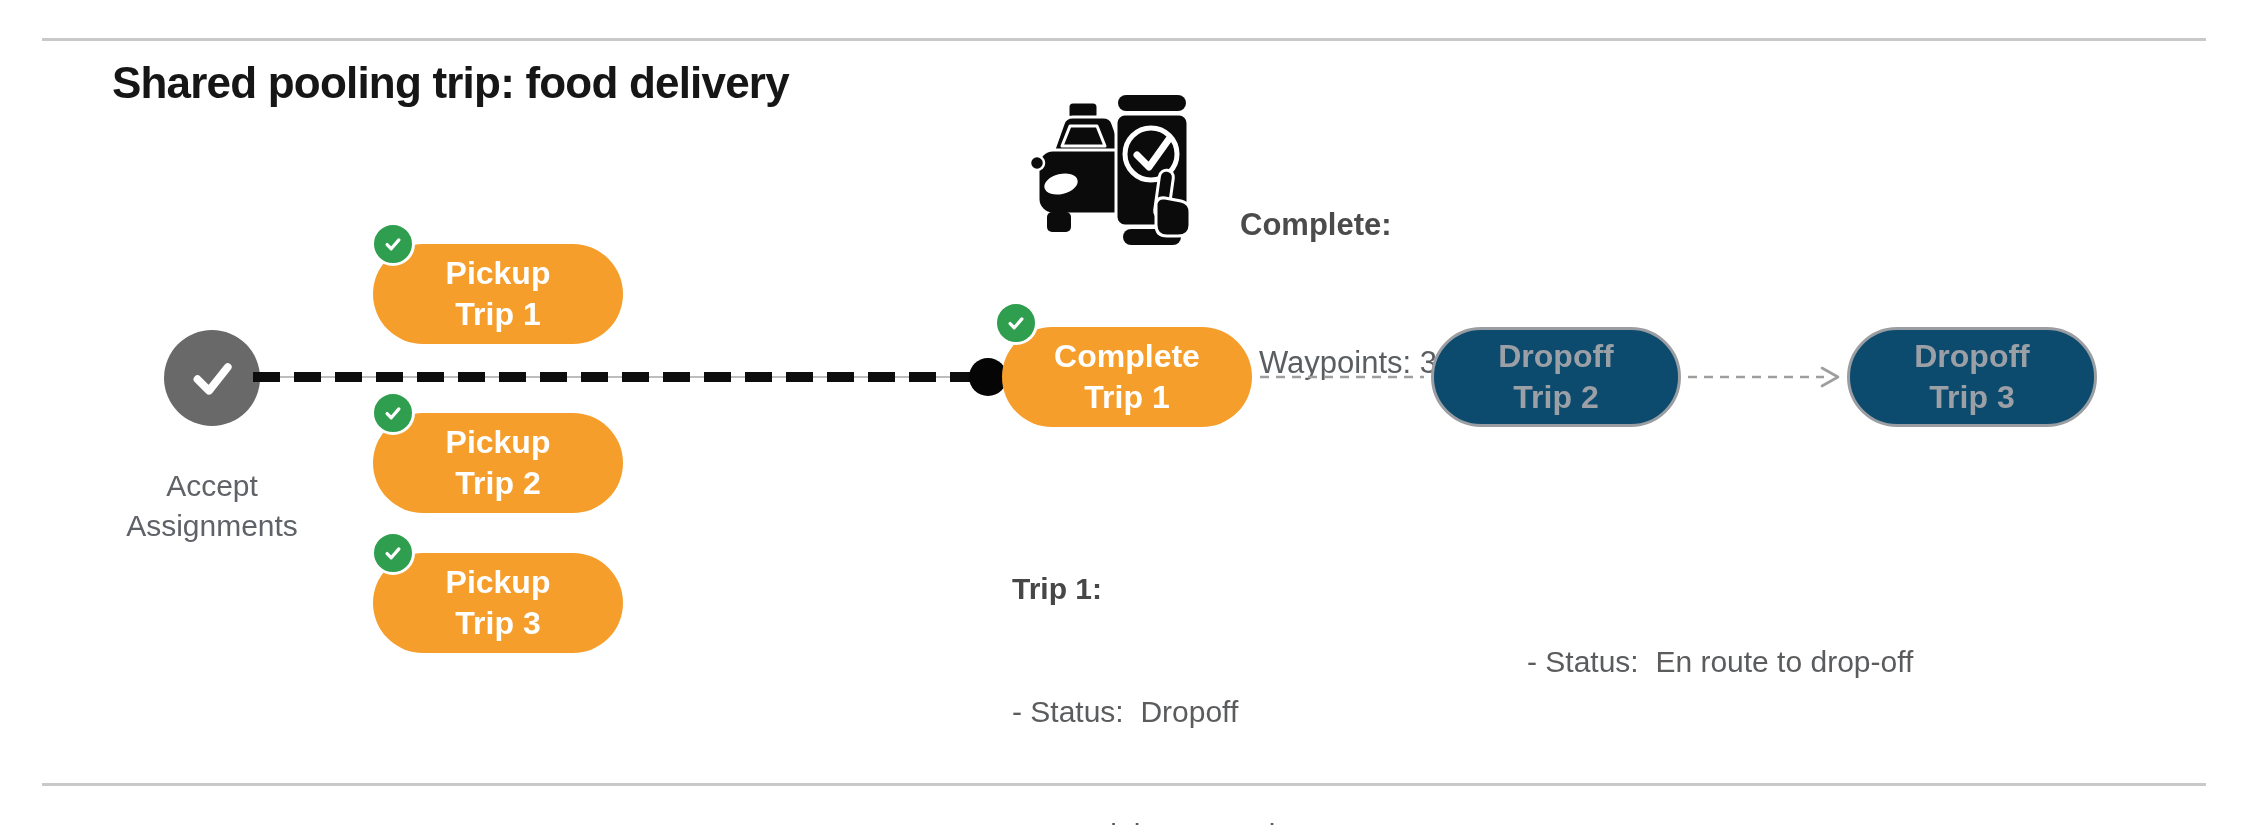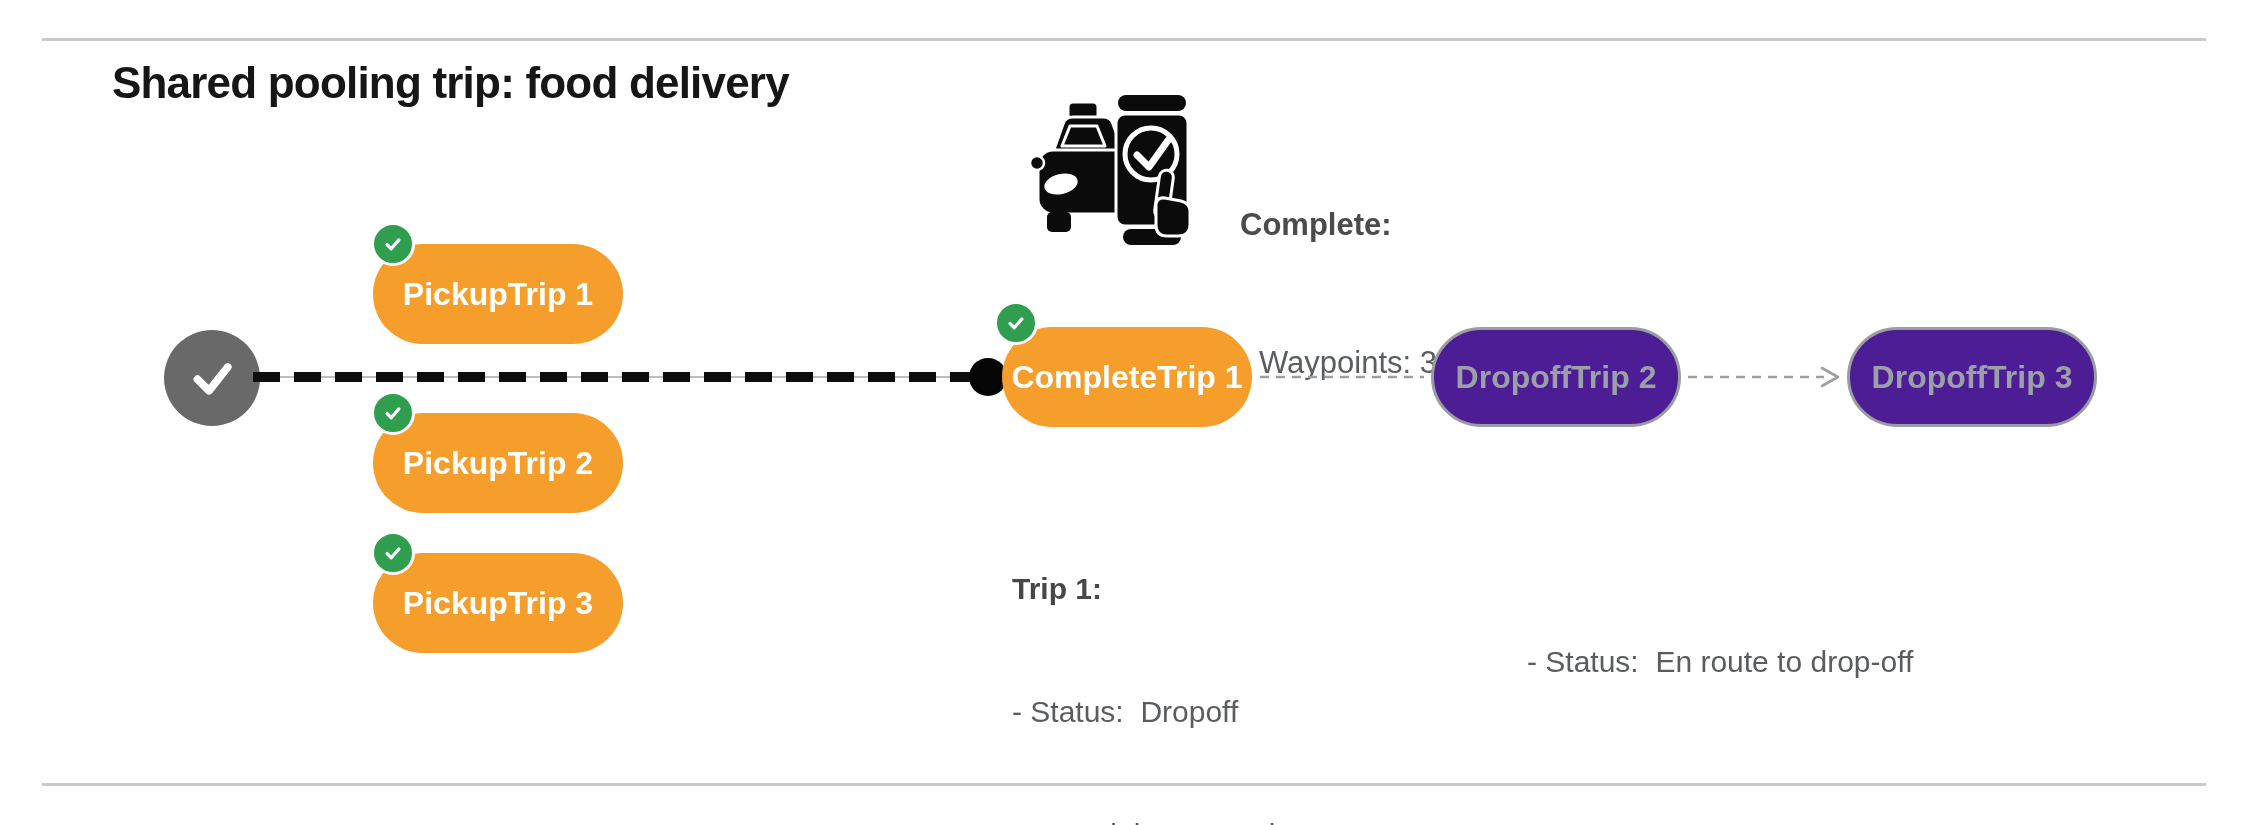--- a/index.html
+++ b/index.html
@@ -35,25 +35,25 @@
   .main-line .thin{position:absolute;left:0;top:4px;width:100%;height:2px;background:#BDBDBD;}
   .main-line .dashes{
     position:absolute;inset:0;
     background:repeating-linear-gradient(90deg,#0D0D0D 0 27px,rgba(0,0,0,0) 27px 41px);
   }
   .dot{position:absolute;left:969px;top:358px;width:38px;height:38px;border-radius:50%;background:#050505;}
 
   .pill{
     position:absolute;width:250px;height:100px;border-radius:50px;
     background:#F59E2B;color:#ffffff;
-    display:flex;flex-direction:row;align-items:center;justify-content:center;
+    display:flex;flex-direction:column;align-items:center;justify-content:center;
     font-size:32px;font-weight:bold;line-height:41px;text-align:center;
   }
   .pill.ghost{
-    background:#4c1d95;border:3px solid #9A9EA3;color:#9AA0A6;
+    background:#0c4a6e;border:3px solid #9A9EA3;color:#9AA0A6;
     width:244px;height:94px;
   }
   .badge{
     position:absolute;left:-2px;top:-22px;width:44px;height:44px;border-radius:50%;
     background:#2F9E4F;border:3px solid #ffffff;box-sizing:border-box;
     display:flex;align-items:center;justify-content:center;
   }
   #pickup1{left:373px;top:244px;}
   #pickup2{left:373px;top:413px;}
   #pickup3{left:373px;top:553px;}
@@ -99,20 +99,24 @@
 
   <div class="vehicle-info">
     <div class="lbl">Complete:</div>
     <div>- Waypoints: 3</div>
   </div>
 
   <div class="accept-node">
     <svg width="58" height="58" viewBox="0 0 96 96" aria-hidden="true">
       <path d="M24,50 L43,69 L74,30" fill="none" stroke="#fff" stroke-width="13" stroke-linecap="round" stroke-linejoin="round"></path>
     </svg>
+  </div>
+  <div class="accept-label">
+    <div>Accept</div>
+    <div>Assignments</div>
   </div>
 
   <div class="main-line">
     <div class="thin"></div>
     <div class="dashes"></div>
   </div>
   <div class="dot"></div>
 
   <div class="pill" id="pickup1">
     <span class="badge">

